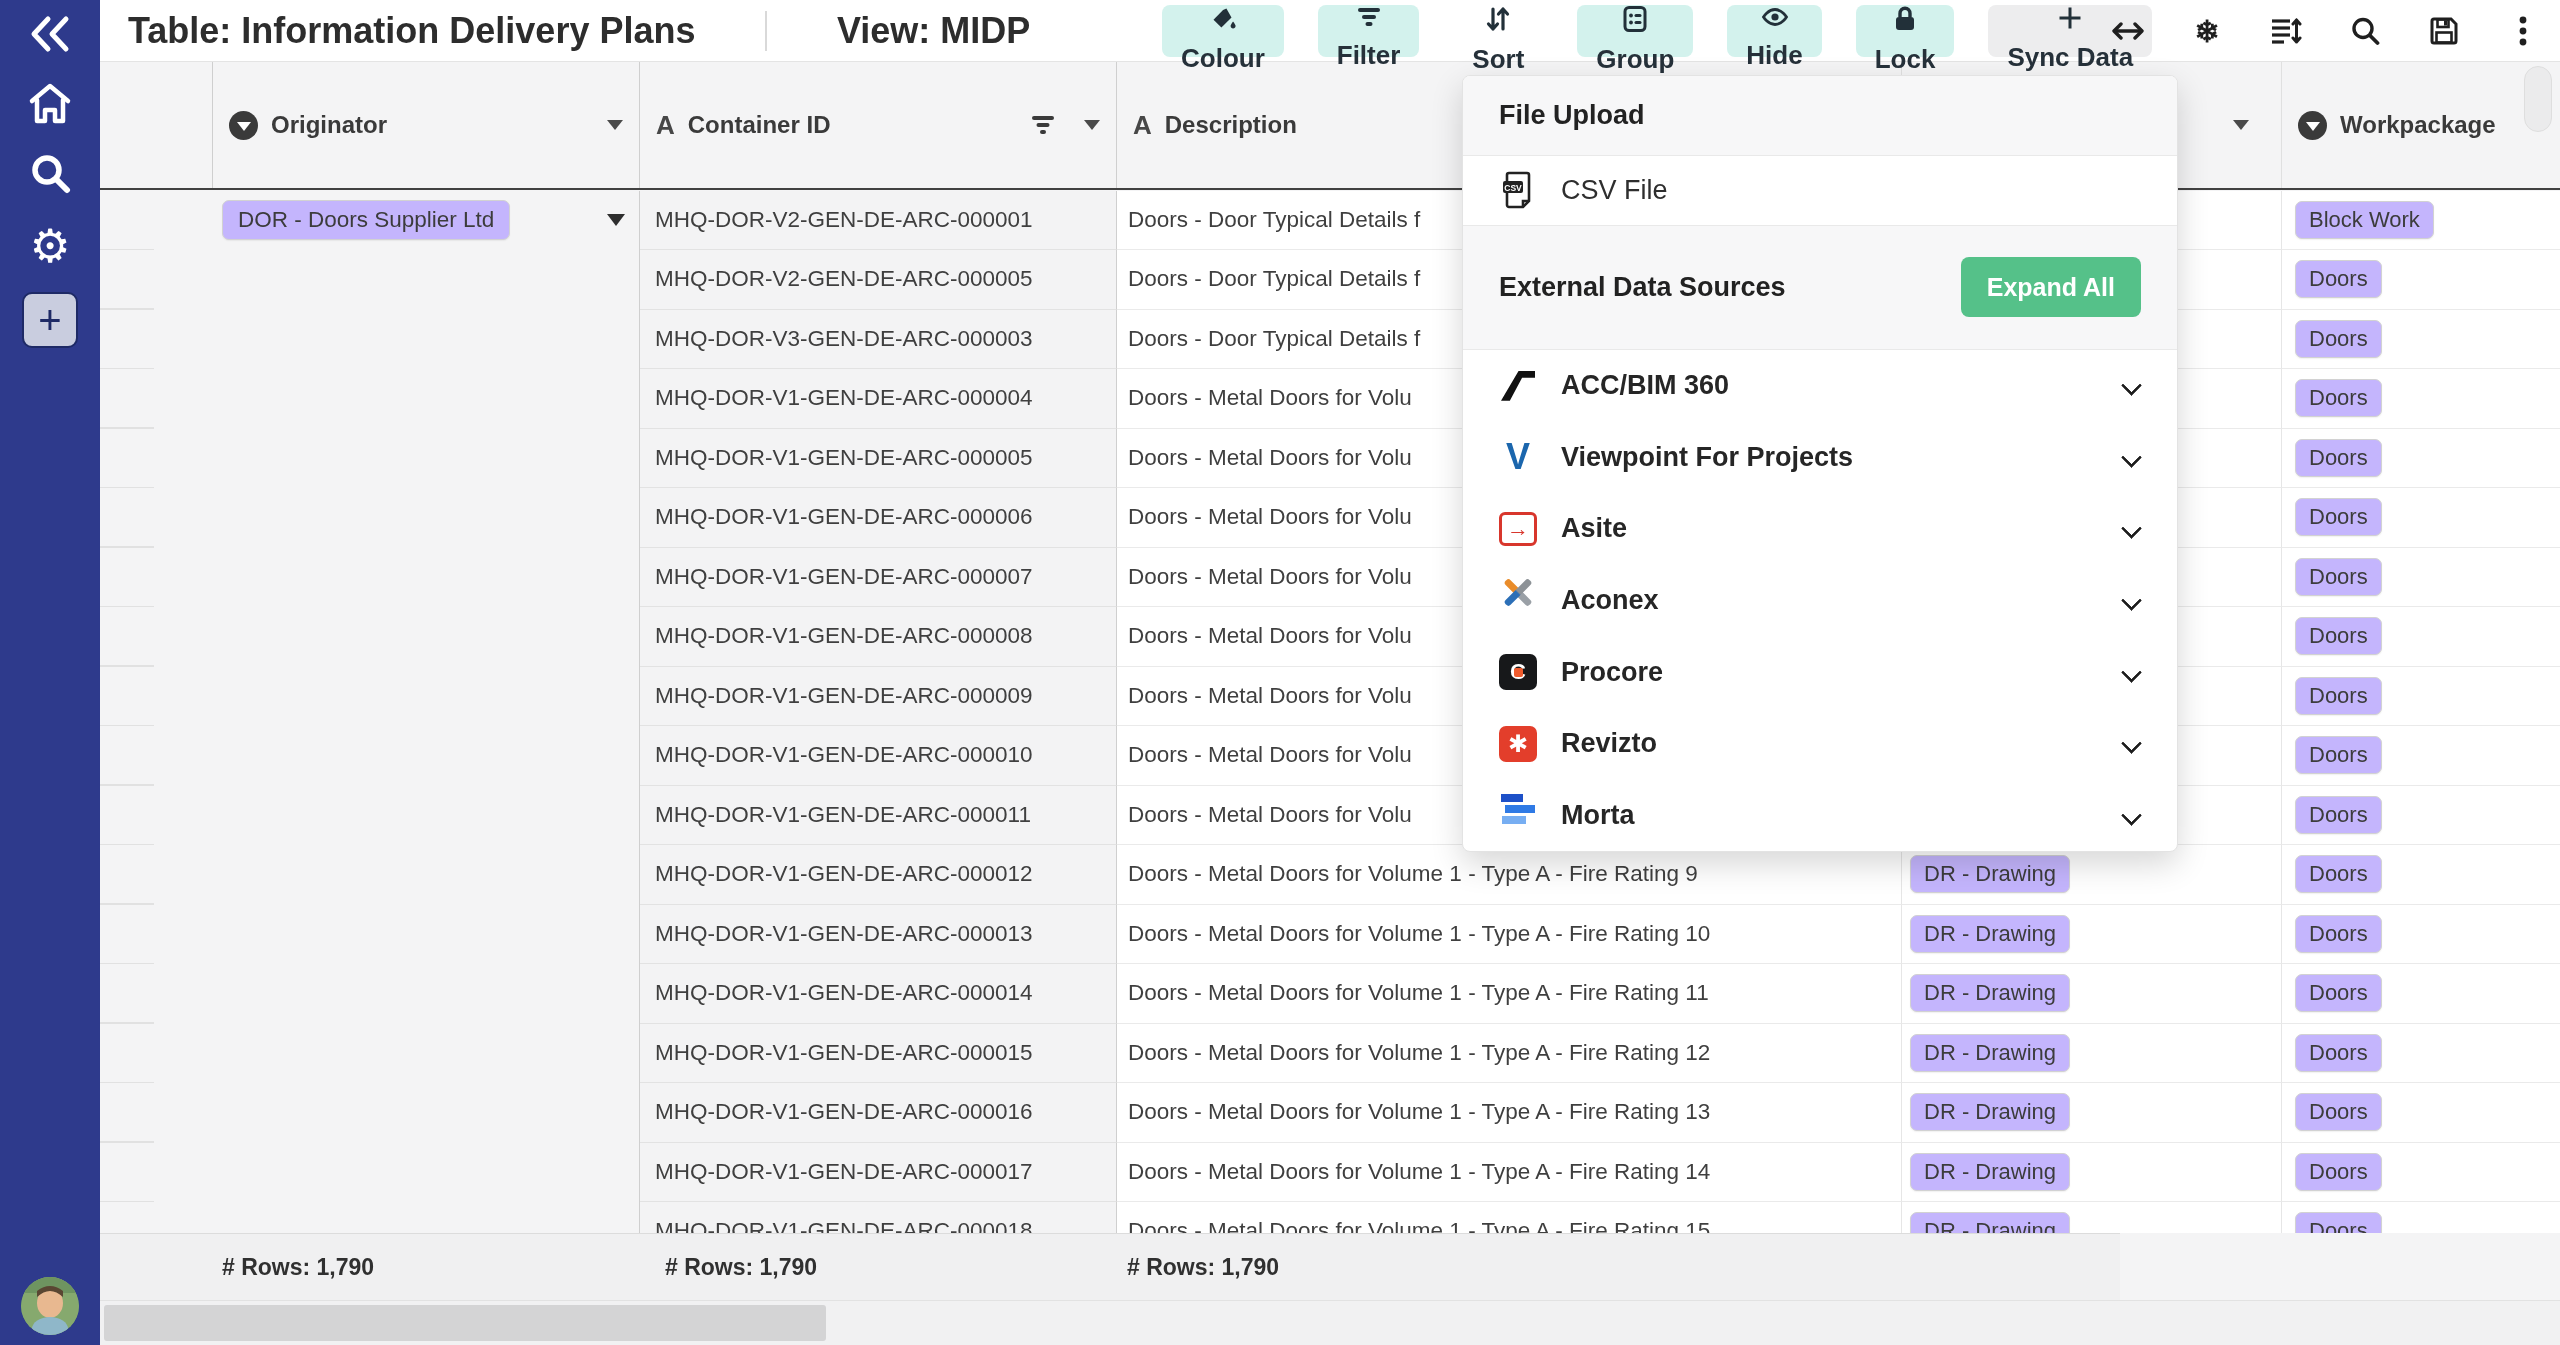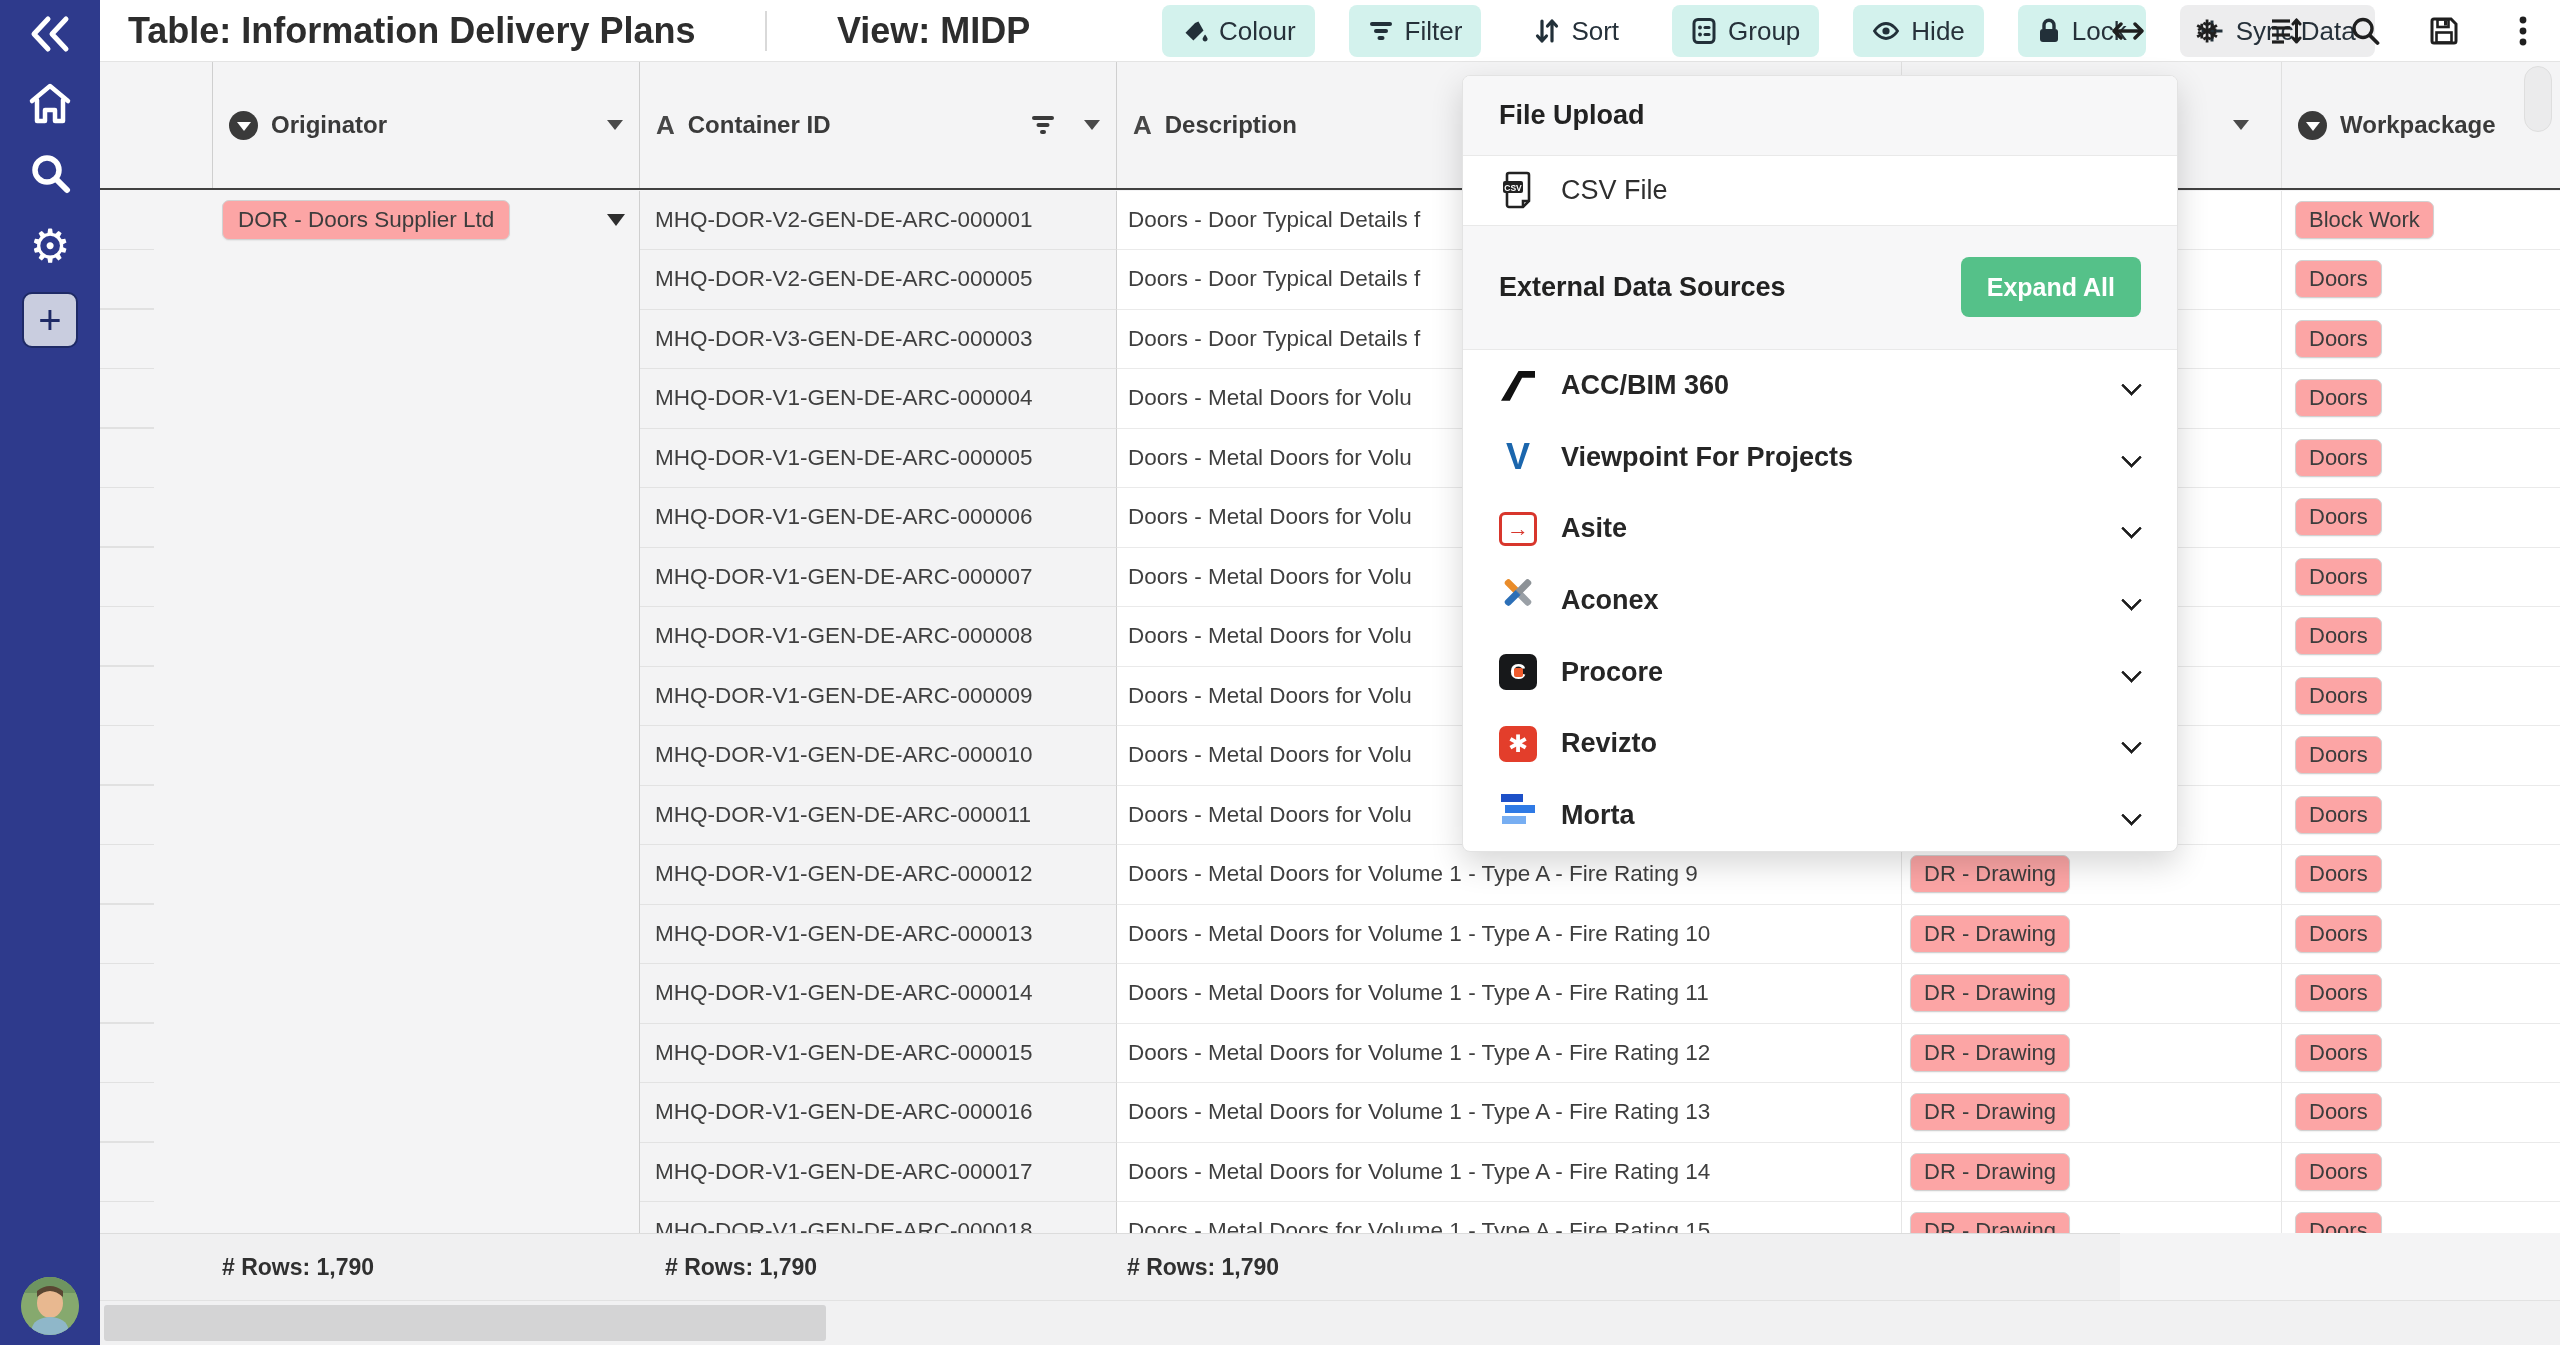--- a/index.html
+++ b/index.html
@@ -14,21 +14,21 @@
   #nav-search { position:absolute; top:142px; left:0; }
   #nav-gear   { position:absolute; top:214px; left:0; font-size:46px; }
   #add-btn { position:absolute; top:292px; left:22px; width:56px; height:56px; background:#c9cddf; border:2.5px solid #1e2a66; border-radius:10px; color:#1e2a66; font-size:40px; font-weight:400; display:flex; align-items:center; justify-content:center; cursor:pointer; }
   #avatar { position:absolute; left:21px; top:1277px; width:58px; height:58px; border-radius:50%; overflow:hidden; cursor:pointer; background:#7aa56b; }
 
   
   #topbar { position:absolute; left:100px; top:0; width:2460px; height:62px; background:#fff; border-bottom:1.5px solid #e4e4e4; z-index:40; }
   #titles { position:absolute; left:28px; top:0; height:62px; display:flex; align-items:center; font-size:36px; font-weight:700; color:#2d2d2d;gap:42px; }
   #titles .tdiv { width:1.5px; height:40px; background:#d9d9d9; margin:0 28px; }
   #toolbar-buttons { position:absolute; left:1062px; top:0; height:62px; display:flex; align-items:center; gap:34px; }
-  .tb-btn { display:flex; align-items:center; gap:11px; height:52px; padding:0 19px; border-radius:8px; font-size:26px; font-weight:400; color:#26313a; cursor:pointer; white-space:nowrap; }
+  .tb-btn { display:flex; align-items:center; gap:11px; height:52px; padding:0 19px; border-radius:8px; font-size:26px; font-weight:700; color:#26313a; cursor:pointer; white-space:nowrap;flex-direction:column; }
   .tb-teal { background:#d3f2ed; }
   .tb-gray { background:#ededee; }
   .tb-plain { background:transparent; }
   #topbar-icons { position:absolute; right:10px; top:0; height:62px; display:flex; align-items:center; gap:37px; padding-right:6px; }
   .ti { width:42px; height:42px; display:flex; align-items:center; justify-content:center; font-size:30px; color:#1f1f1f; cursor:pointer; font-weight:700; }
 
   
   #thead { position:absolute; left:100px; top:62px; width:2460px; height:128px; display:flex; background:#f4f4f5; border-bottom:2.5px solid #414141; z-index:5; }
   .hc { display:flex; align-items:center; position:relative; border-right:1px solid #cfcfcf; padding:0 16px; }
   .hc-label { font-size:24px; font-weight:600; color:#3a3a3a; margin-left:13px; white-space:nowrap; }
@@ -48,21 +48,21 @@
   #rows { position:absolute; left:100px; top:190.5px; width:2460px; height:1042px; overflow:hidden; z-index:4; }
   .trow { display:flex; height:59.5px; }
   .cell { display:flex; align-items:center; position:relative; overflow:hidden; white-space:nowrap; }
   .c-handle { width:113px; }
   .c-handle::after { content:""; position:absolute; left:0; bottom:0; width:54px; height:1.5px; background:#e1e1e1; }
   .c-orig { width:427px; border-right:1px solid #cfcfcf; padding:0 14px 0 9px; justify-content:space-between; }
   .c-id { width:477px; background:#f3f3f4; border-right:1px solid #cfcfcf; border-bottom:1px solid #e2e2e2; padding-left:15px; font-size:22.5px; color:#3f3f3f; }
   .c-desc { width:785px; background:#fff; border-right:1px solid #e6e6e6; border-bottom:1px solid #eaeaea; padding-left:11px; font-size:22.5px; color:#3f3f3f; }
   .c-doc { width:380px; background:#fff; border-right:1px solid #e6e6e6; border-bottom:1px solid #eaeaea; padding-left:8px; }
   .c-wp { width:278px; background:#fff; border-bottom:1px solid #eaeaea; padding-left:13px; }
-  .chip { display:inline-block; background:#fca5a5; border:1.5px solid #d2d2d2; border-radius:7px; padding:5px 13px; font-size:22px; color:#3c3c3c; box-shadow:0 1px 1.5px rgba(0,0,0,.06); }
+  .chip { display:inline-block; background:#c4b5fd; border:1.5px solid #d2d2d2; border-radius:7px; padding:5px 13px; font-size:22px; color:#3c3c3c; box-shadow:0 1px 1.5px rgba(0,0,0,.06); }
   .orig-chip { font-size:22.5px; padding:6px 15px; max-width:380px; overflow:hidden; }
   .orig-caret { width:0; height:0; border-left:9px solid transparent; border-right:9px solid transparent; border-top:12px solid #2e2e2e; flex:0 0 auto; cursor:pointer; }
 
   
   #tfooter { position:absolute; left:100px; top:1232.5px; width:2020px; height:67px; background:#f0f0f1; border-top:1.5px solid #dcdcdc; z-index:30; }
   .rowcount { position:absolute; top:0; height:67px; display:flex; align-items:center; font-size:23px; font-weight:600; color:#303030; }
   #rc-0 { left:122px; } #rc-1 { left:565px; } #rc-2 { left:1027px; }
   #hscroll { position:absolute; left:100px; top:1299.5px; width:2460px; height:45.5px; background:#f1f1f2; border-top:1px solid #e2e2e2; z-index:30; }
   #hthumb { position:absolute; left:4px; top:4px; width:722px; height:36px; background:#d4d4d5; border-radius:3px; cursor:grab; }
   #vthumb { position:absolute; left:2524px; top:66px; width:28px; height:66px; background:#ebebec; border:1px solid #dedede; border-radius:14px; z-index:45; cursor:grab; }

